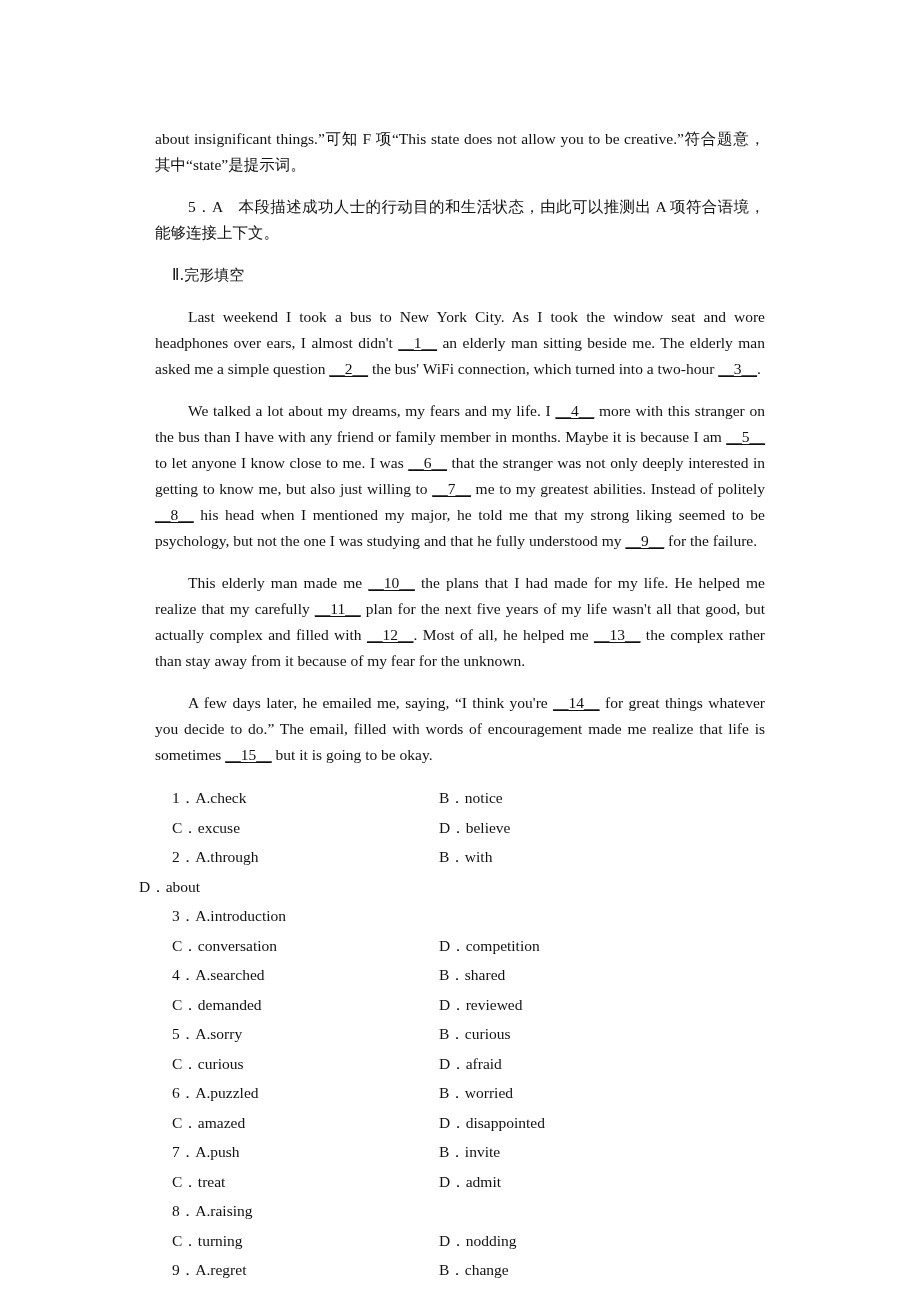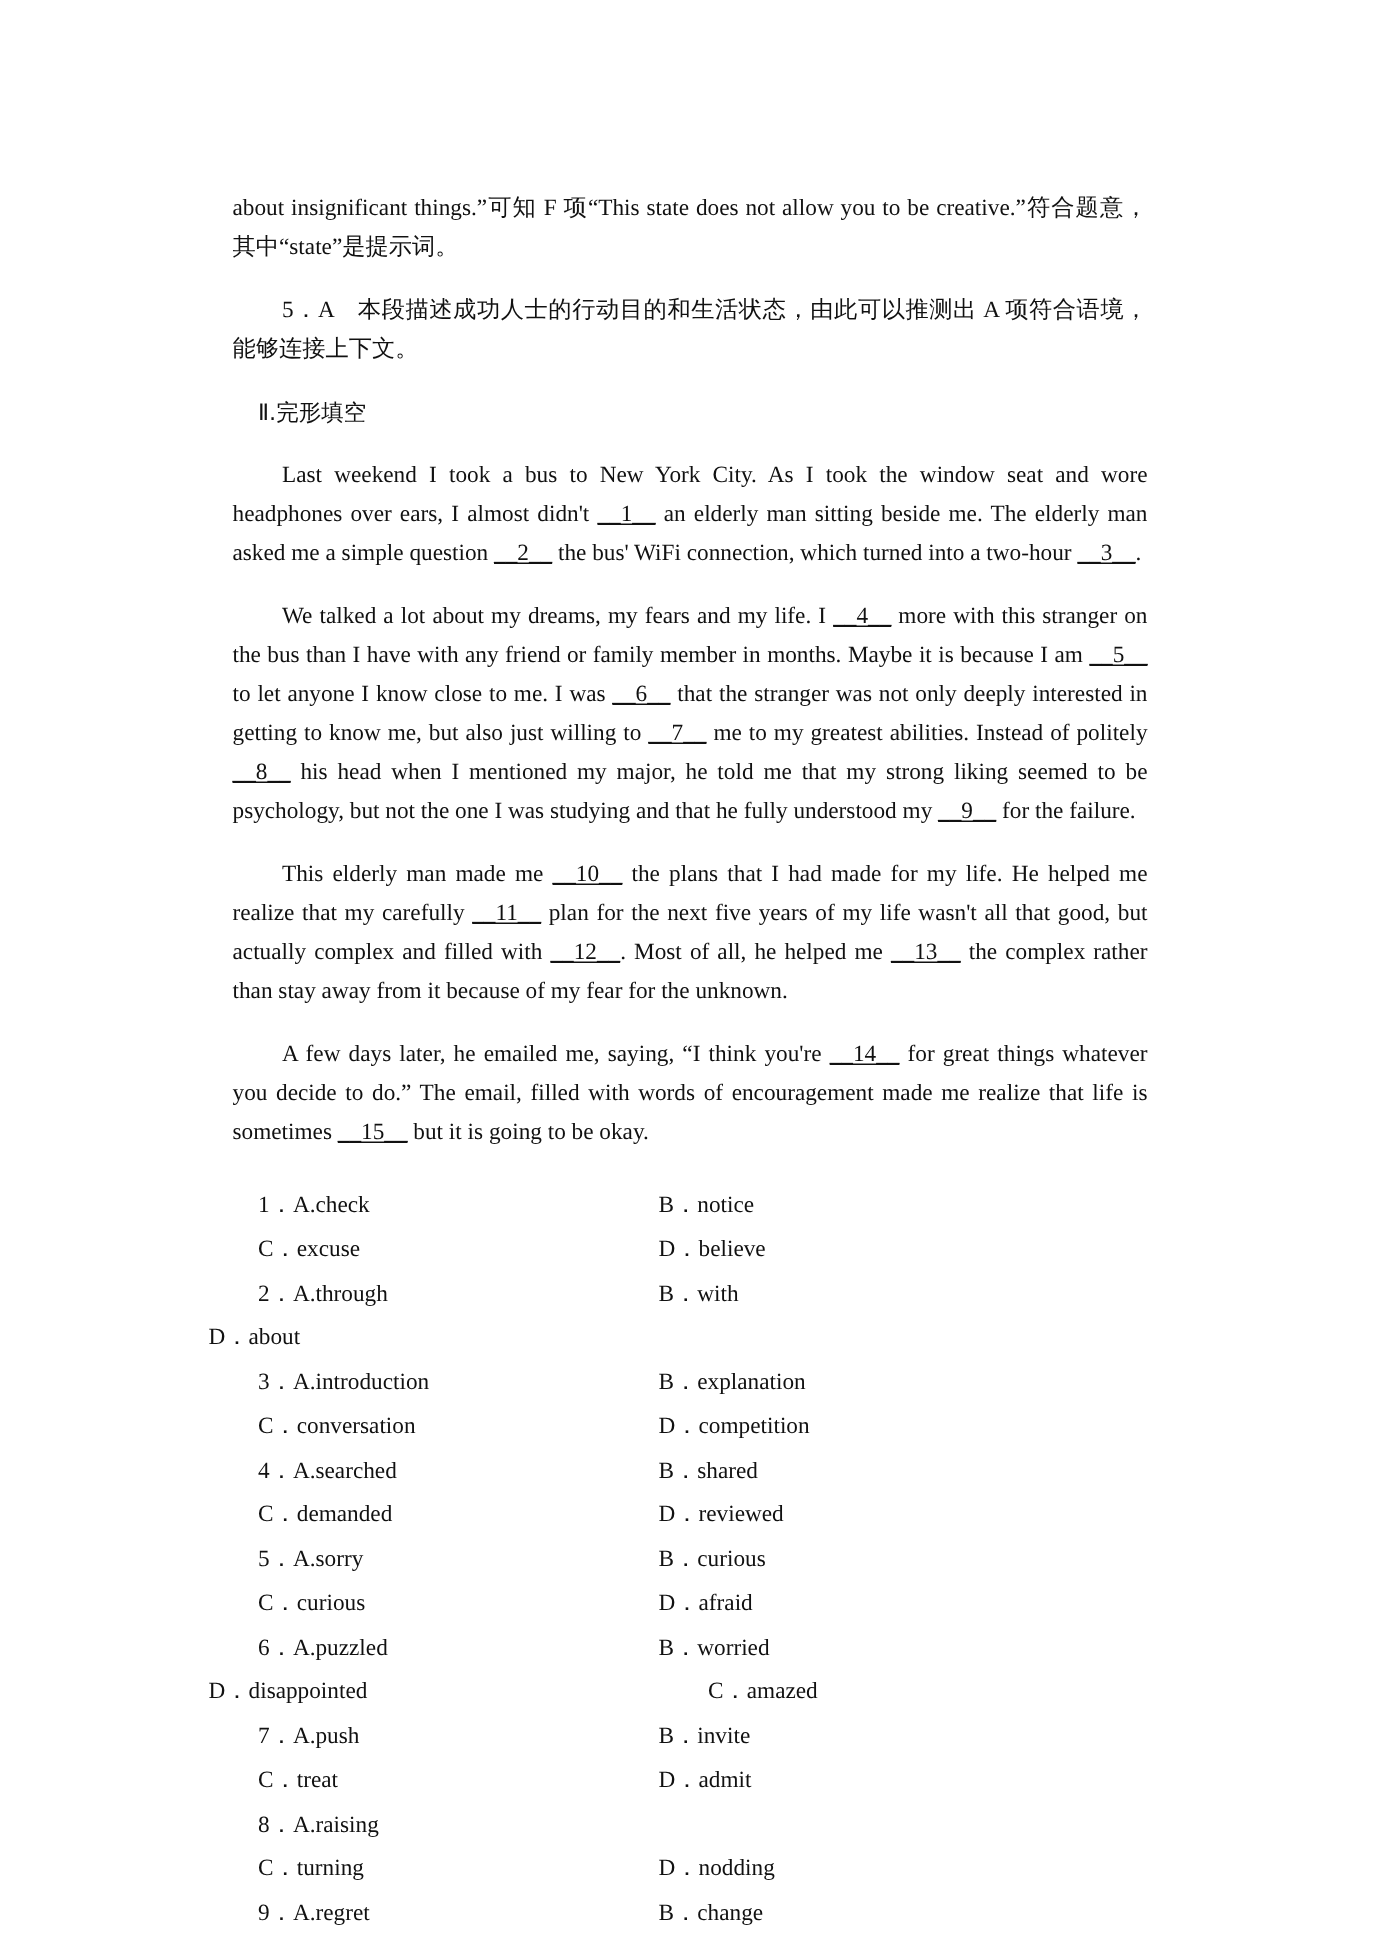--- a/index.html
+++ b/index.html
@@ -40,21 +40,21 @@
       text-decoration: underline;
       text-underline-offset: 2px;
       white-space: pre;
     }
     .options {
       margin-top: 2px;
     }
     .opt-row {
       display: flex;
       height: 29.5px;
-      align-items: flex-end;
+      align-items: center;
     }
     .opt-cell {
       width: 300px;
       padding-left: 33px;
       box-sizing: border-box;
       white-space: pre;
     }
     .opt-cell.right {
       padding-left: 0;
       width: 300px;
@@ -91,21 +91,20 @@
     <div class="opt-row">
       <span class="opt-cell">2．A.through</span>
       <span class="opt-cell right">B．with</span>
     </div>
     <div class="opt-row">
       <span class="opt-cell right">D．about</span>
     </div>
 
     <div class="opt-row">
       <span class="opt-cell">3．A.introduction</span>
-      <span class="opt-cell right">B．explanation</span>
     </div>
     <div class="opt-row">
       <span class="opt-cell">C．conversation</span>
       <span class="opt-cell right">D．competition</span>
     </div>
 
     <div class="opt-row">
       <span class="opt-cell">4．A.searched</span>
       <span class="opt-cell right">B．shared</span>
     </div>
@@ -121,22 +120,22 @@
     <div class="opt-row">
       <span class="opt-cell">C．curious</span>
       <span class="opt-cell right">D．afraid</span>
     </div>
 
     <div class="opt-row">
       <span class="opt-cell">6．A.puzzled</span>
       <span class="opt-cell right">B．worried</span>
     </div>
     <div class="opt-row">
+      <span class="opt-cell">C．amazed</span>
       <span class="opt-cell right">D．disappointed</span>
-      <span class="opt-cell">C．amazed</span>
     </div>
 
     <div class="opt-row">
       <span class="opt-cell">7．A.push</span>
       <span class="opt-cell right">B．invite</span>
     </div>
     <div class="opt-row">
       <span class="opt-cell">C．treat</span>
       <span class="opt-cell right">D．admit</span>
     </div>

